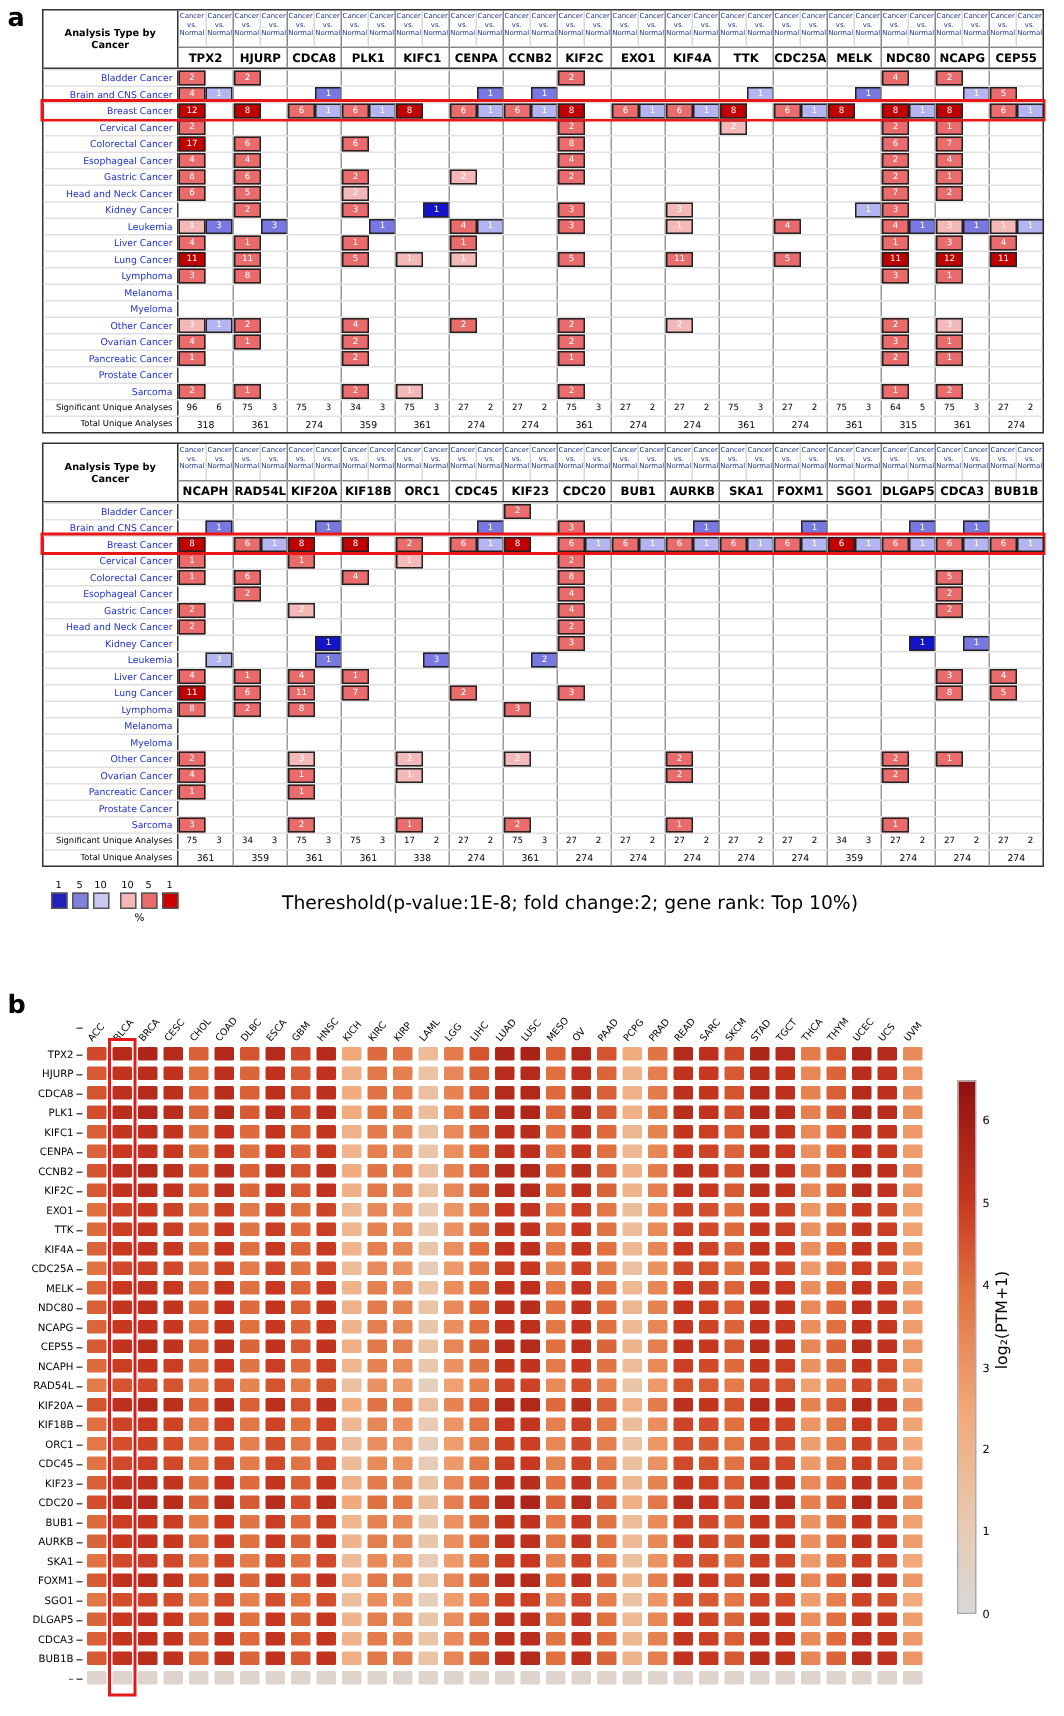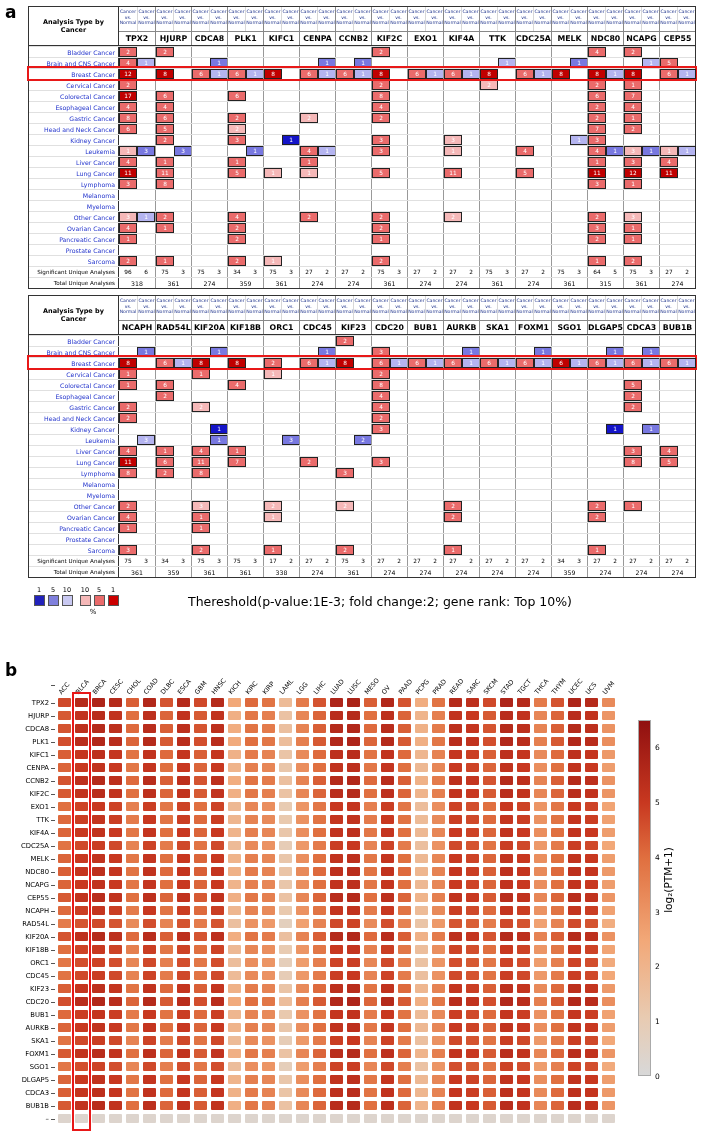--- a/index.html
+++ b/index.html
@@ -3386,21 +3386,21 @@
           <div class="leg-sq-col">
             <div class="leg-num">5</div>
             <div class="leg-sq" style="background: rgb(234, 107, 107);"></div>
           </div>
           <div class="leg-sq-col">
             <div class="leg-num">1</div>
             <div class="leg-sq" style="background: rgb(204, 0, 0);"></div>
           </div>
         </div>
       <div id="leg-pct">%</div>
-      <div id="threshold">Thereshold(p-value:1E-3; fold change:2; gene rank: Top 10%)</div>
+      <div id="threshold">Thereshold(p-value:1E-8; fold change:2; gene rank: Top 10%)</div>
     </div>
   </div>
 
   <div class="panel-label" id="lab-b">b</div>
 
   <div id="pb">
     <div id="pb-grid">
         <div class="pb-colrow">
           <div class="pb-rlabel pb-corner"></div>
           <div class="pb-colcell">

